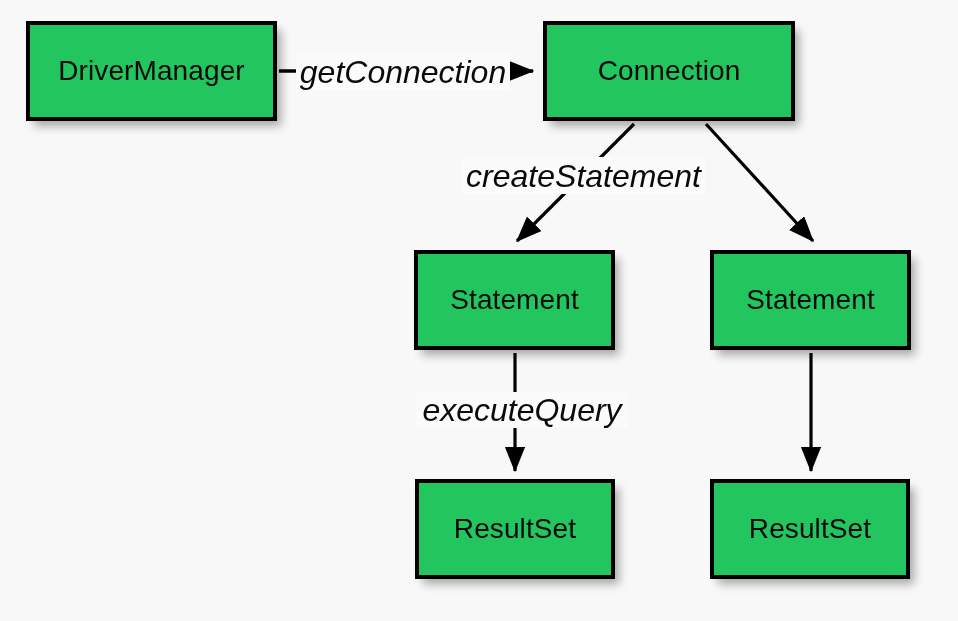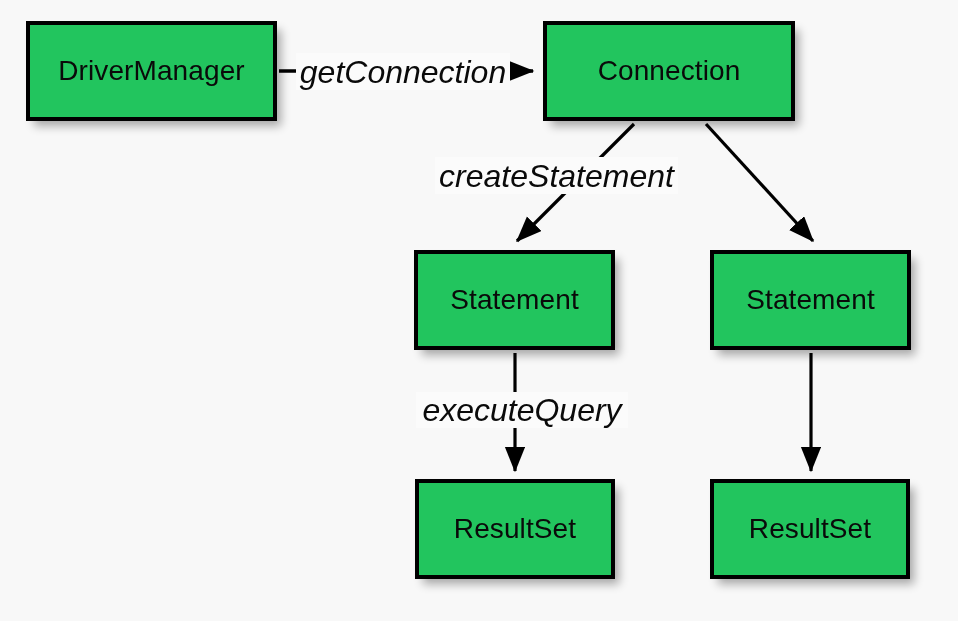--- a/index.html
+++ b/index.html
@@ -112,21 +112,21 @@
   </div>
 
   <div class="node" style="left:710px; top:479px; width:200px; height:100px;">
     <span class="node-label">ResultSet</span>
   </div>
 
   <div class="edge-label" style="left:296px; top:53px; width:214px; height:37px;">
     <span>getConnection</span>
   </div>
 
-  <div class="edge-label" style="left:435px; top:157px; width:243px; height:37px;">
+  <div class="edge-label" style="left:462px; top:157px; width:243px; height:37px;">
     <span>createStatement</span>
   </div>
 
   <div class="edge-label" style="left:416px; top:392px; width:212px; height:36px;">
     <span>executeQuery</span>
   </div>
 
 </div>
 
 </body></html>

